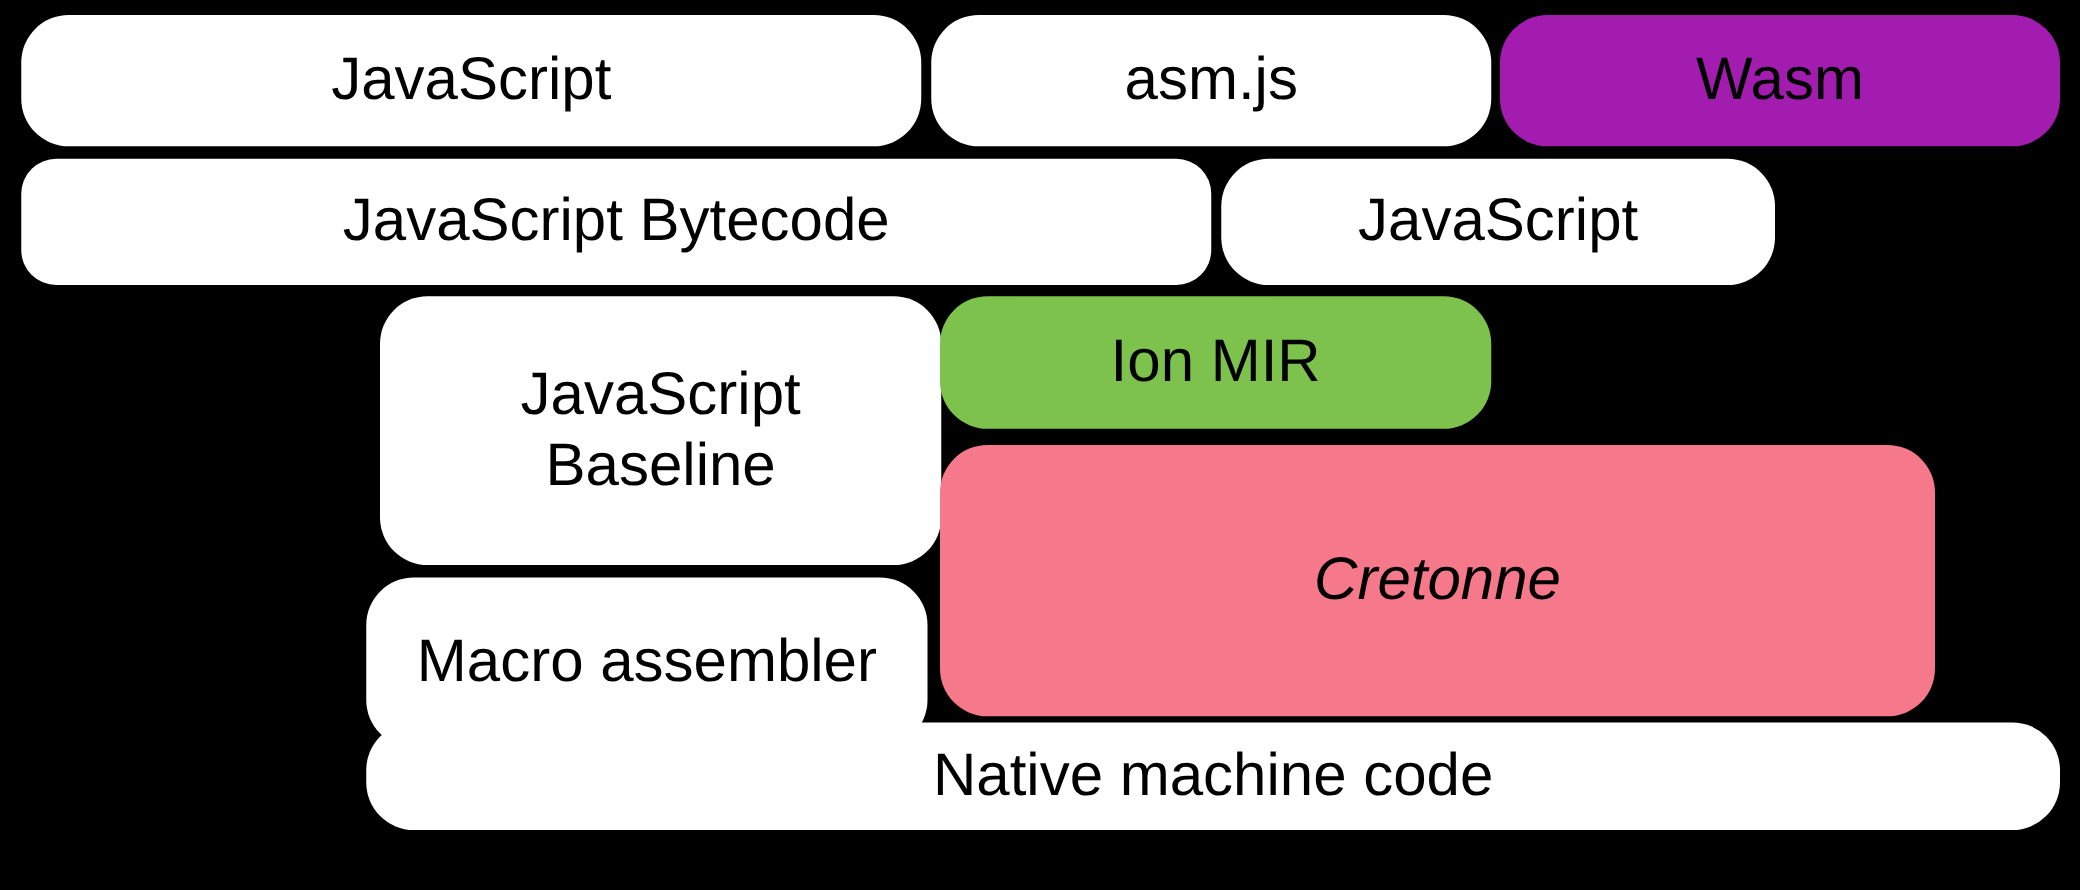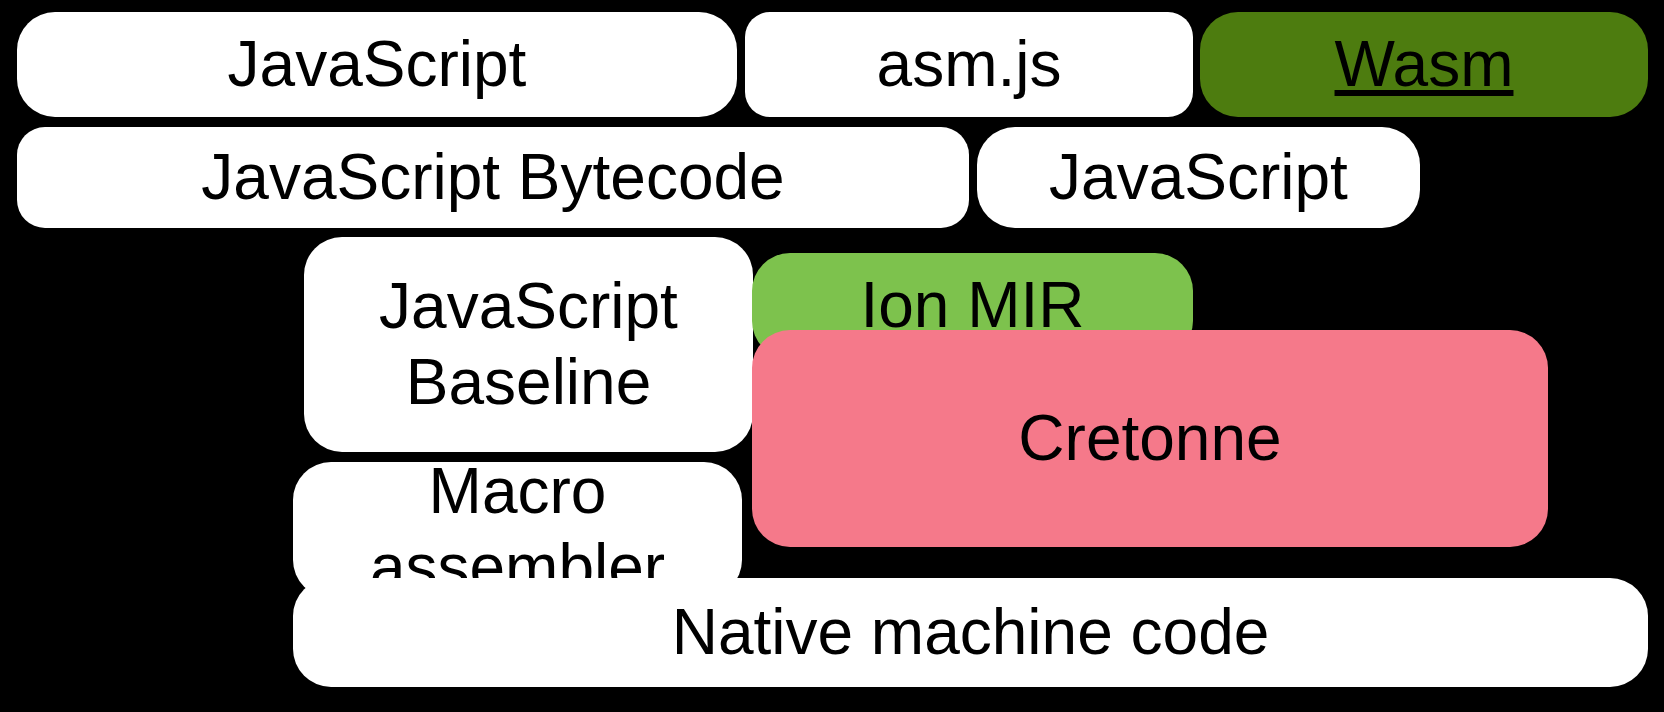--- a/index.html
+++ b/index.html
@@ -21,55 +21,55 @@
   }
   .box {
     position: absolute;
     border-radius: 38px;
     background: #ffffff;
     color: #000000;
     display: flex;
     align-items: center;
     justify-content: center;
     text-align: center;
-    font-size: 64px;
+    font-size: 48px;
     line-height: 1.18;
     box-sizing: border-box;
   }
   .box .label {
     display: block;
   }
   
   .b-javascript        { left: 17px;   top: 12px;  width: 720px;  height: 105px; }
-  .b-asmjs             { left: 745px;  top: 12px;  width: 448px;  height: 105px; border-radius: 25px; }
+  .b-asmjs             { left: 745px;  top: 12px;  width: 448px;  height: 105px; }
   .b-wasm              { left: 1200px; top: 12px;  width: 448px;  height: 105px; }
   .b-bytecode          { left: 17px;   top: 127px; width: 952px;  height: 101px; }
   .b-baldrmonkey       { left: 977px;  top: 127px; width: 443px;  height: 101px; }
   .b-interpreter       { left: 17px;   top: 237px; width: 269px;  height: 330px; }
   .b-baseline          { left: 304px;  top: 237px; width: 449px;  height: 215px; }
   .b-baseline .label   { max-width: 300px; }
-  .b-ionmir            { left: 752px;  top: 237px; width: 441px;  height: 106px; margin-top: 16px; }
-  .b-cretonne          { left: 752px;  top: 330px; width: 796px;  height: 217px; }
+  .b-ionmir            { left: 752px;  top: 237px; width: 441px;  height: 106px; }
+  .b-cretonne          { left: 752px;  top: 356px; width: 796px;  height: 217px; font-style: italic; }
   .b-macro             { left: 293px;  top: 462px; width: 449px;  height: 136px; }
-  .b-native            { left: 293px;  top: 578px; width: 1355px; height: 109px; }
+  .b-native            { left: 293px;  top: 578px; width: 1355px; height: 86px; }
 </style>
 </head>
 <body>
 
 <div id="diagram">
 
   <div class="box b-javascript" style="background-color: rgb(255, 255, 255);">
     <span class="label">JavaScript</span>
   </div>
 
   <div class="box b-asmjs" style="background-color: rgb(255, 255, 255);">
     <span class="label">asm.js</span>
   </div>
 
-  <div class="box b-wasm" style="background-color: #4d7c0f; text-decoration: underline;">
+  <div class="box b-wasm" style="background-color: #a21caf;">
     <span class="label">Wasm</span>
   </div>
 
   <div class="box b-bytecode" style="background-color: rgb(255, 255, 255); border-radius: 28px;">
     <span class="label">JavaScript Bytecode</span>
   </div>
 
   <div class="box b-baldrmonkey" style="background-color: rgb(255, 255, 255);">
     <span class="label">JavaScript</span>
   </div>

